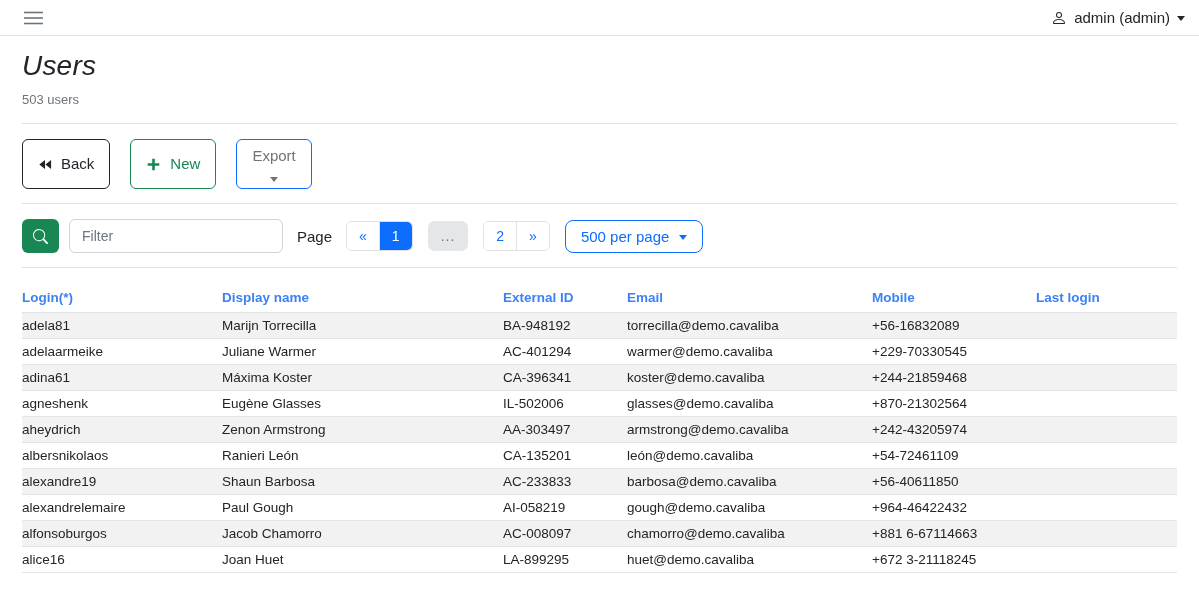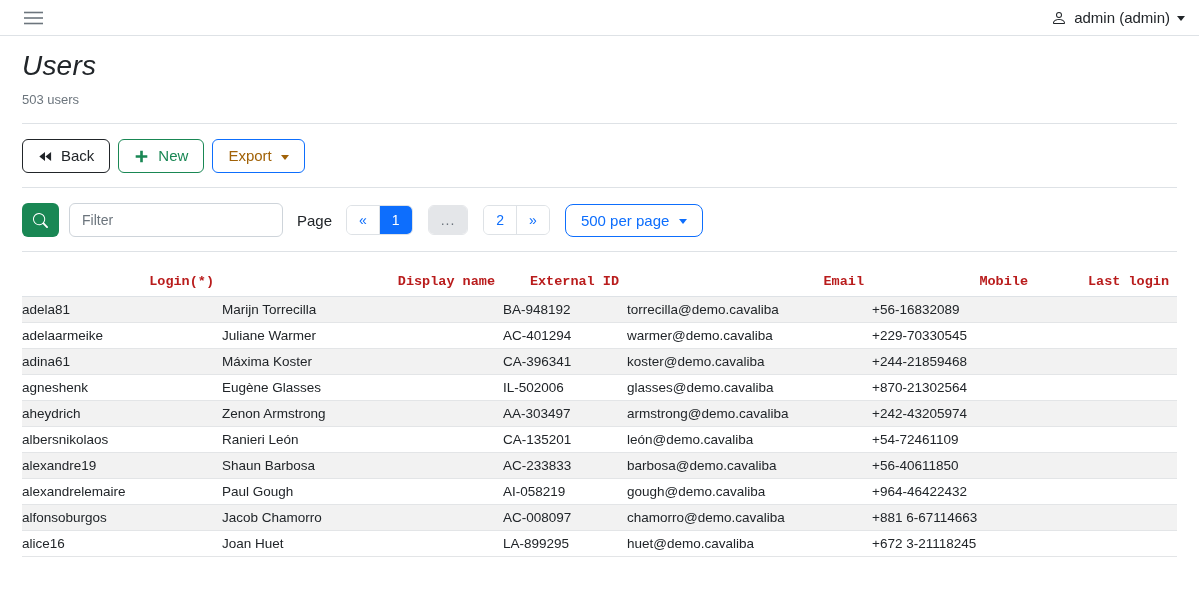--- a/index.html
+++ b/index.html
@@ -33,30 +33,30 @@
     margin-top: 2px;
   }
 
   
   .content { padding: 0 22px; }
   h1.page-title { font-size: 28px; font-weight: 500; margin: 14px 0 10px; color: #212529; letter-spacing: 0.2px; font-style: italic; }
   .subtitle { font-size: 13px; color: #6c757d; margin-bottom: 16px; }
   hr.divider { border: none; border-top: 1px solid #dee2e6; margin: 0; }
 
   
-  .toolbar { display: flex; gap: 8px; padding: 15px 0 14px; }
+  .toolbar { display: flex; gap: 20px; padding: 15px 0 14px; }
   .btn {
     display: inline-flex; align-items: center; gap: 9px;
     padding: 6px 15px; font-size: 15px; line-height: 20px;
     border-radius: 6px; background: #fff; border: 1px solid;
     cursor: pointer; font-family: inherit;
   }
   .btn-back   { color: #212529; border-color: #212529; }
   .btn-new    { color: #198754; border-color: #198754; }
-  .btn-export { color: #a16207; border-color: #0d6efd; }
+  .btn-export { color: #737373; border-color: #0d6efd; flex-direction: column; }
   .btn svg { flex: 0 0 auto; }
 
   
   .filter-row { display: flex; align-items: center; padding: 15px 0 14px; }
   .search-btn {
     width: 37px; height: 34px; border: none; border-radius: 6px;
     background: #198754; color: #fff; cursor: pointer;
     display: inline-flex; align-items: center; justify-content: center;
     margin-right: 10px;
   }
@@ -99,23 +99,23 @@
     width: 100%; border-collapse: collapse; table-layout: fixed;
     font-size: 13.5px; margin-top: 15px;
   }
   .col-login    { width: 200px; }
   .col-display  { width: 281px; }
   .col-external { width: 124px; }
   .col-email    { width: 245px; }
   .col-mobile   { width: 164px; }
   .col-last     { width: 141px; }
   .users-table th {
-    text-align: right; font-weight: 700; color: #b91c1c;
+    text-align: left; font-weight: 700; color: #3b82f6;
     padding: 7px 8px 7px 0; border-bottom: 1px solid #dee2e6;
-    white-space: nowrap; overflow: hidden; font-family: Liberation Mono, monospace;
+    white-space: nowrap; overflow: hidden;
   }
   .users-table td {
     padding: 5px 8px 5px 0; border-bottom: 1px solid #e3e5e7;
     white-space: nowrap; overflow: hidden; color: #212529;
   }
   .users-table tbody tr:nth-child(odd) { background: #f2f2f2; }
 </style>
 </head>
 <body>
 

